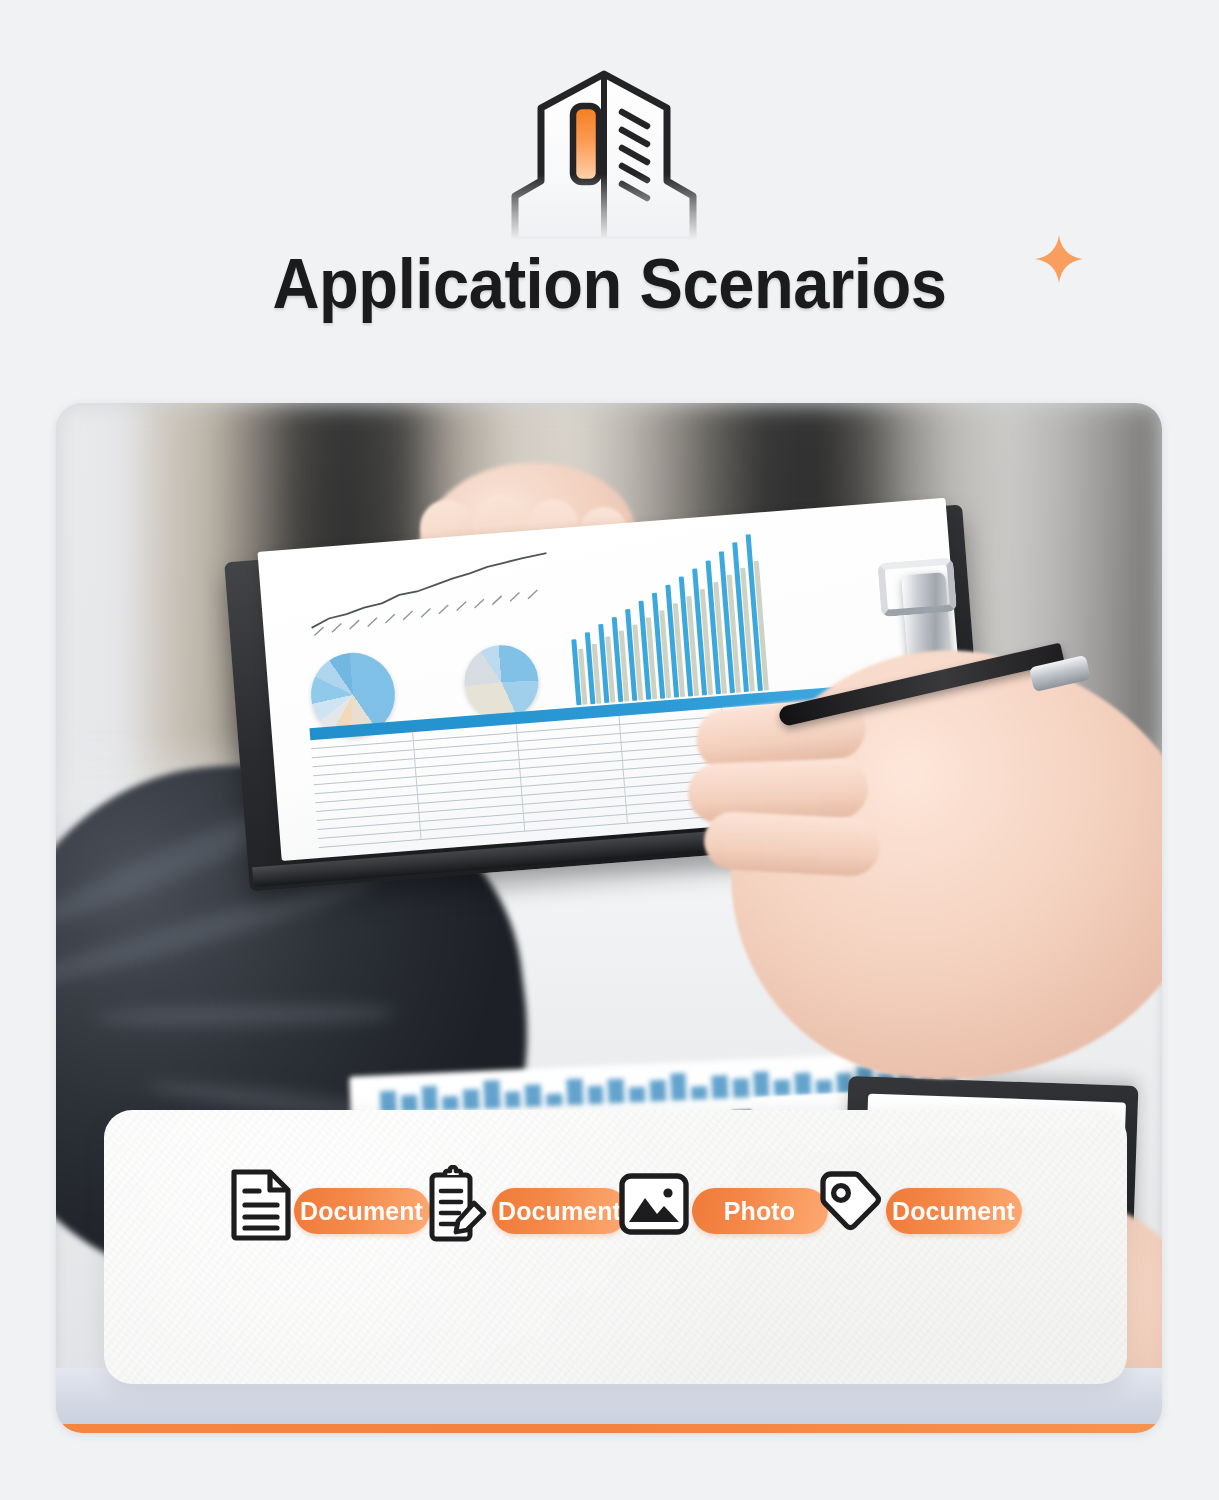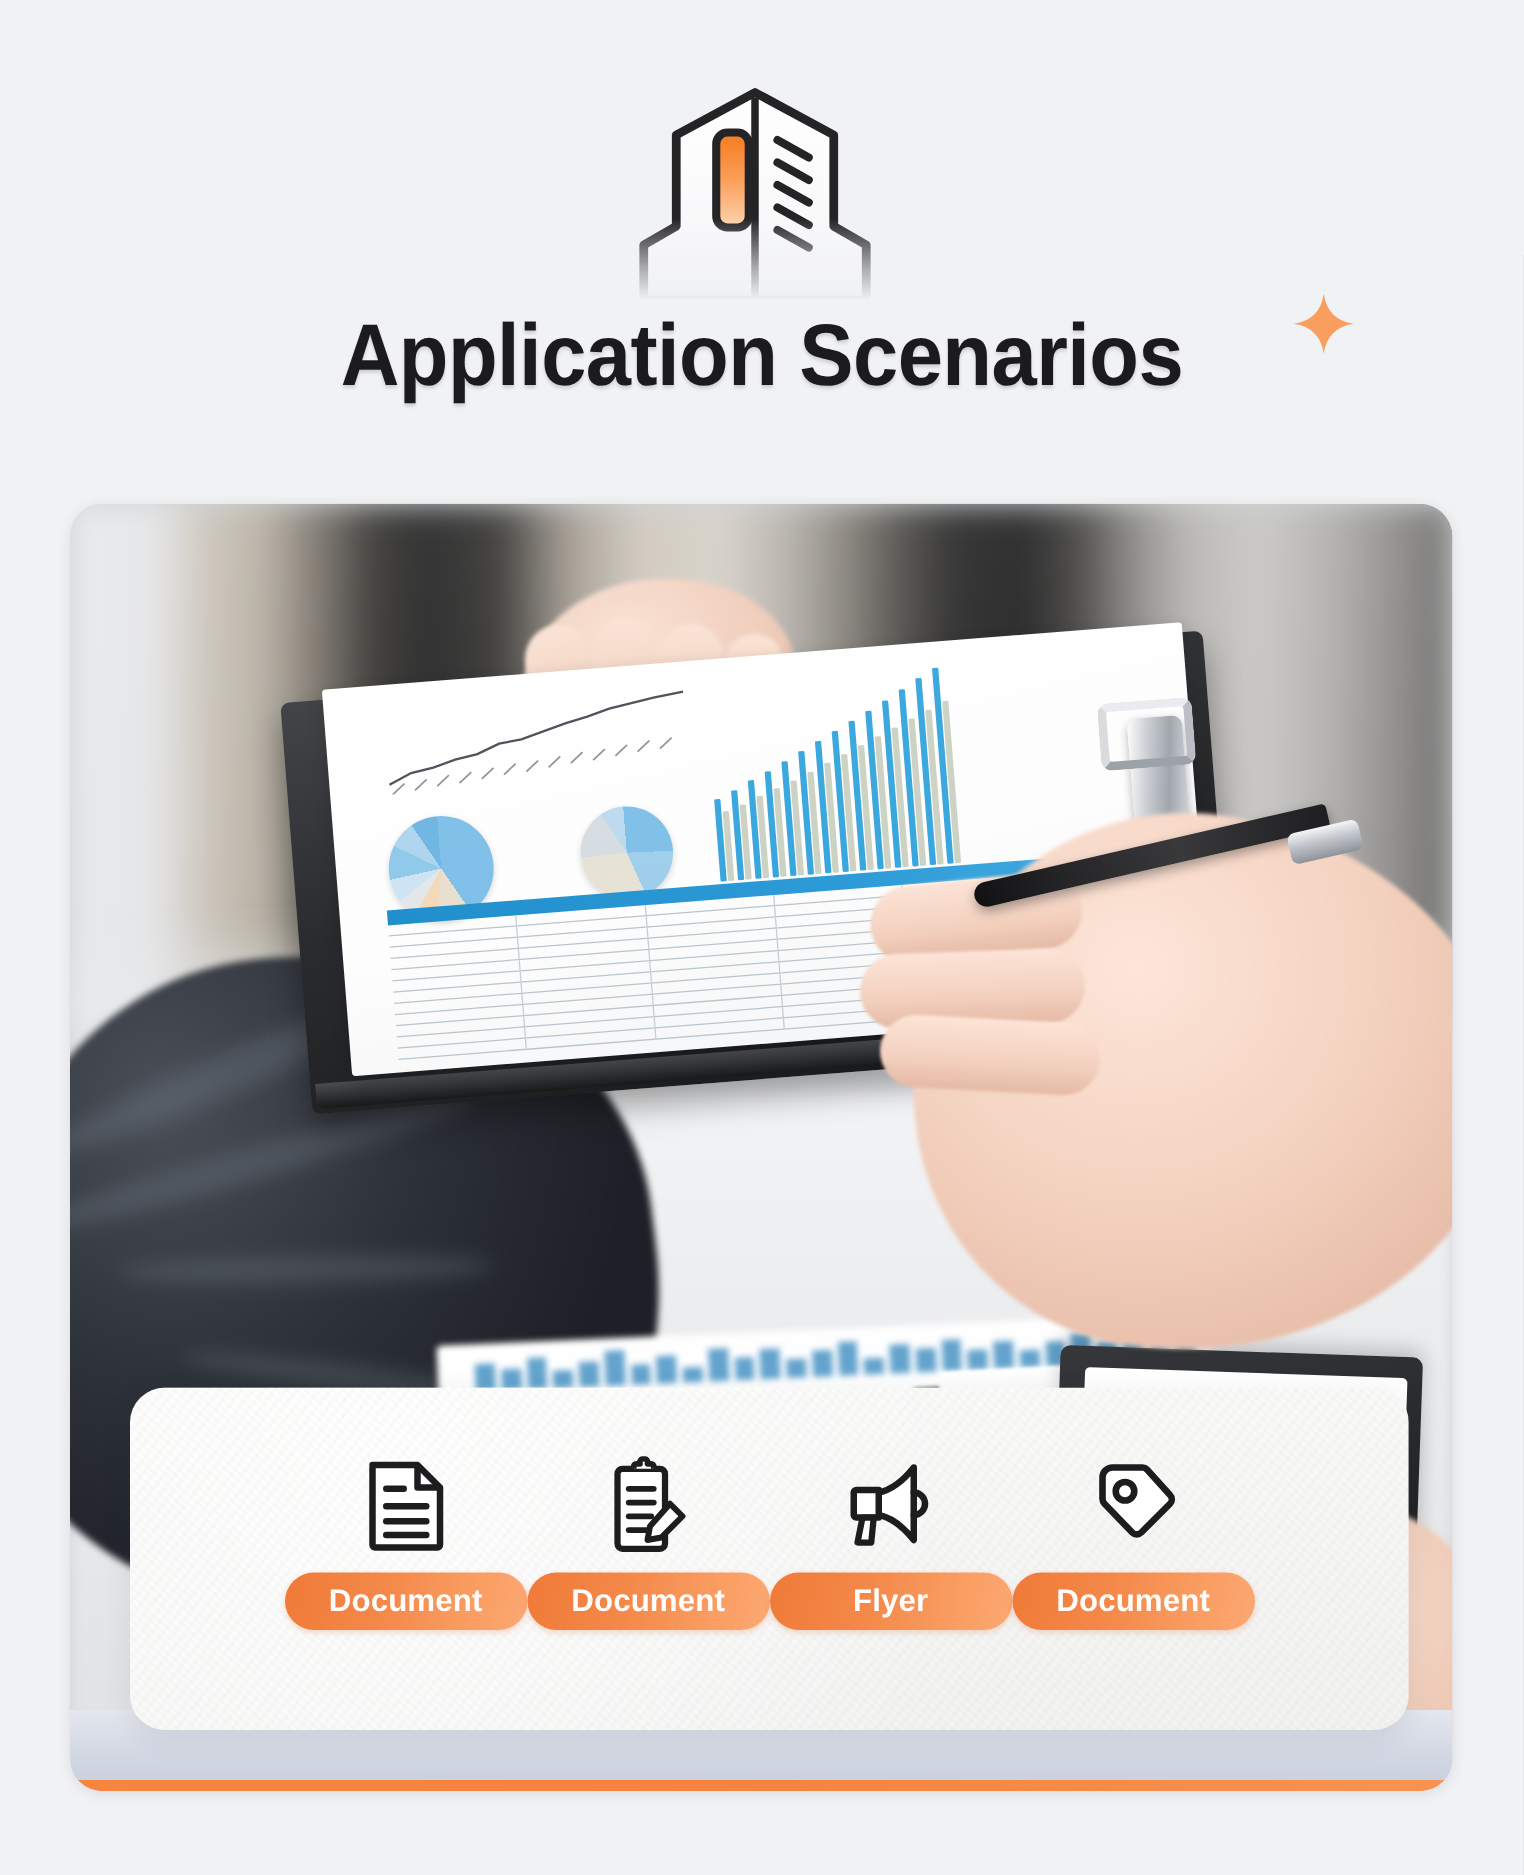--- a/index.html
+++ b/index.html
@@ -458,21 +458,22 @@
     left: 0; right: 0;
     top: 54px;
     display: flex;
     justify-content: center;
     align-items: flex-start;
     gap: 0;
   }
   .cat-item {
     width: 194px;
     display: flex;
-    flex-direction: column;
+    flex-direction: row;
+    align-items: center;
   }
   .cat-icon {
     height: 80px;
     display: flex;
     align-items: center;
     justify-content: center;
   }
   .cat-icon svg { display: block; }
   .cat-pill {
     margin-top: 14px;
@@ -893,32 +894,31 @@
             <line x1="19" y1="37" x2="39" y2="37"></line>
             <line x1="19" y1="48" x2="37" y2="48"></line>
             <line x1="19" y1="59" x2="33" y2="59"></line>
           </g>
           <path d="M52 38 l10 10 l-17 17 l-11 2 l2 -11 Z" stroke="#1d1d1f" stroke-width="4.8" fill="#fff" stroke-linejoin="round"></path>
         </svg>
       </div>
       <div class="cat-pill">Document</div>
     </div>
 
-
     <div class="cat-item">
       <div class="cat-icon">
-        <svg width="80" height="72" viewBox="0 0 80 72" fill="none" xmlns="http://www.w3.org/2000/svg">
-          <path d="M58 6 C50 16 40 24 30 26 L30 44 C40 46 50 54 58 64 Z" stroke="#1d1d1f" stroke-width="5.2" stroke-linejoin="round" fill="#fff"></path>
-          <path d="M12 24 h18 v22 H12 a2 2 0 0 1 -2 -2 V26 a2 2 0 0 1 2 -2 Z" stroke="#1d1d1f" stroke-width="5.2" stroke-linejoin="round" fill="#fff"></path>
-          <path d="M58 26 a9 9 0 0 1 0 18" stroke="#1d1d1f" stroke-width="5.2" fill="none" stroke-linecap="round"></path>
-          <path d="M17 46 l-4 20 h11 l2 -20 Z" stroke="#1d1d1f" stroke-width="5" stroke-linejoin="round" fill="#fff"></path>
+        <svg width="76" height="68" viewBox="0 0 76 68" fill="none" xmlns="http://www.w3.org/2000/svg">
+          <rect x="6" y="6" width="64" height="56" rx="9" stroke="#1d1d1f" stroke-width="5.4" fill="#fff"></rect>
+          <circle cx="52" cy="23" r="4.6" fill="#1d1d1f"></circle>
+          <path d="M13 52 L29 28 L41 44 L48 36 L63 52 Z" fill="#1d1d1f"></path>
         </svg>
       </div>
-      <div class="cat-pill">Flyer</div>
+      <div class="cat-pill">Photo</div>
     </div>
+
 
     <div class="cat-item">
       <div class="cat-icon">
         <svg width="76" height="76" viewBox="0 0 76 76" fill="none" xmlns="http://www.w3.org/2000/svg">
           <path d="M13 16 a8 8 0 0 1 8 -8 h24 a5 5 0 0 1 3.6 1.6 L67 30 a5 5 0 0 1 0 7 L44 60 a5 5 0 0 1 -7.2 0 L14.6 37 A6 6 0 0 1 13 33 Z" stroke="#1d1d1f" stroke-width="5.3" stroke-linejoin="round" fill="#fff"></path>
           <circle cx="31" cy="27" r="7.4" stroke="#1d1d1f" stroke-width="5.3" fill="#fff"></circle>
         </svg>
       </div>
       <div class="cat-pill">Document</div>
     </div>

